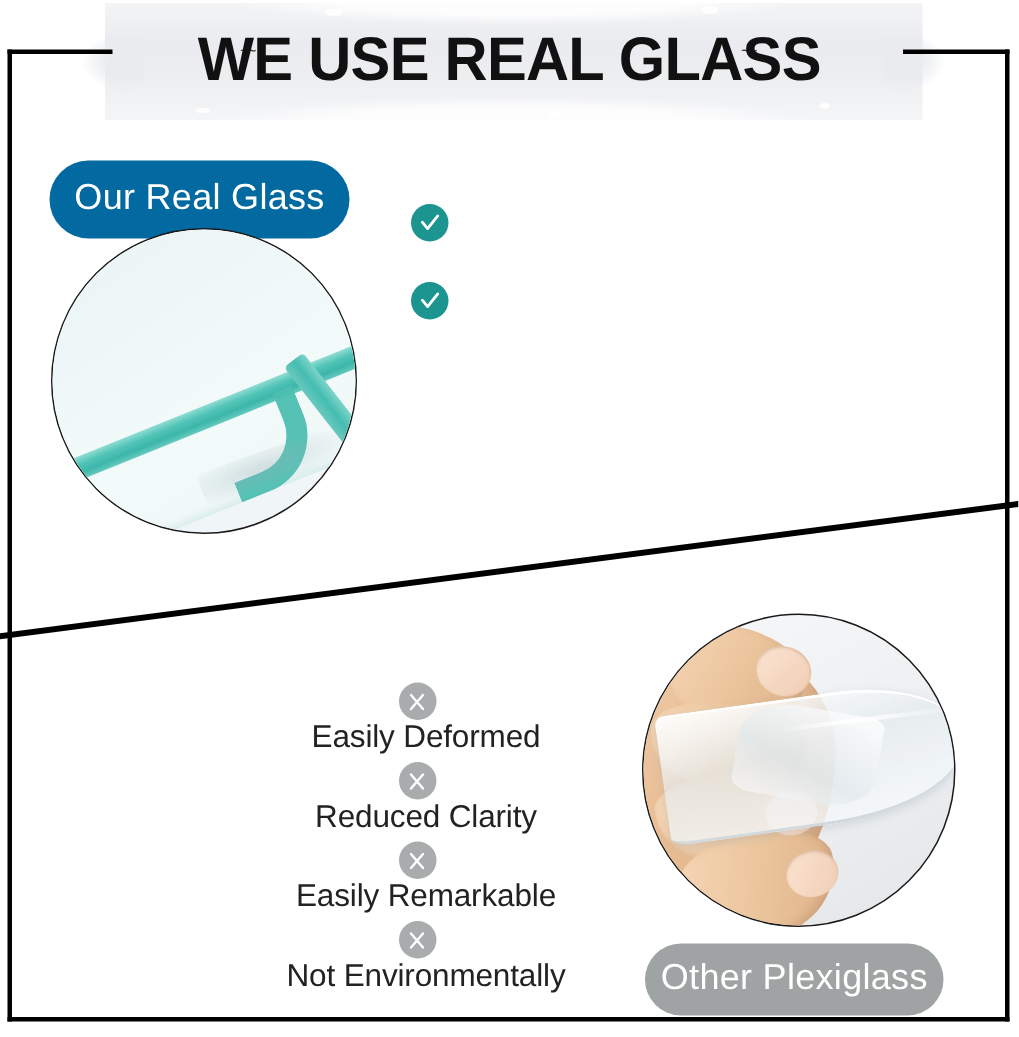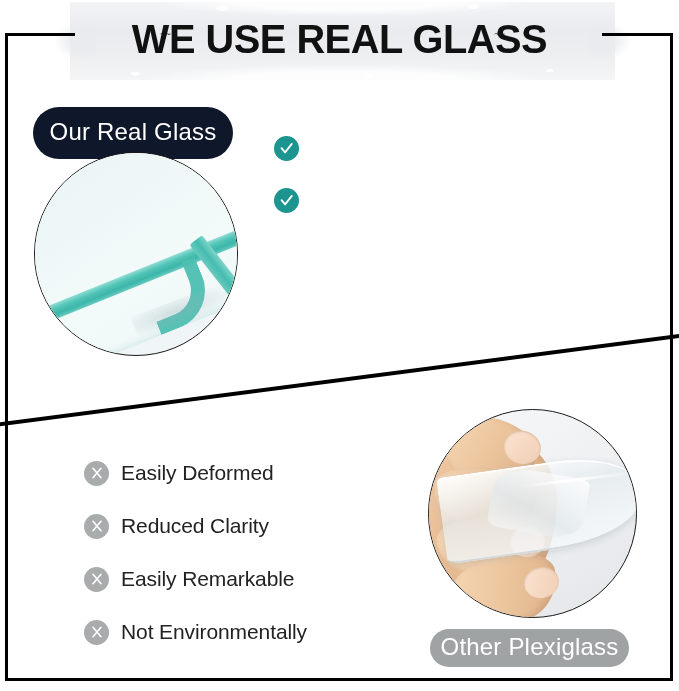--- a/index.html
+++ b/index.html
@@ -119,47 +119,47 @@
     font-size: 24px;
     letter-spacing: .2px;
     z-index: 4;
     box-sizing: border-box;
   }
   .badge-good {
     left: 33px;
     top: 107px;
     width: 200px;
     height: 52px;
-    background: #0f172a;
+    background: #0369a1;
     padding-bottom: 2px;
   }
   .badge-bad {
     left: 430px;
     top: 629px;
     width: 199px;
-    height: 38px;
+    height: 48px;
     background: #9fa3a4;
     padding-bottom: 2px;
   }
 
   
   .feature-list {
     position: absolute;
     z-index: 4;
   }
   .list-good { left: 274px; top: 130px; width: 400px; }
   .list-bad  { left: 84px;  top: 455px; width: 400px; }
 
   .feature-row {
     display: flex;
     align-items: center;
     height: 36px;
     margin-bottom: 16px;
   }
-  .list-bad .feature-row { margin-bottom: 17px; }
+  .list-bad .feature-row { margin-bottom: 17px; flex-direction: column; }
 
   .feature-icon {
     flex: 0 0 auto;
     width: 25px;
     height: 25px;
     border-radius: 50%;
     display: flex;
     align-items: center;
     justify-content: center;
     margin-right: 12px;

